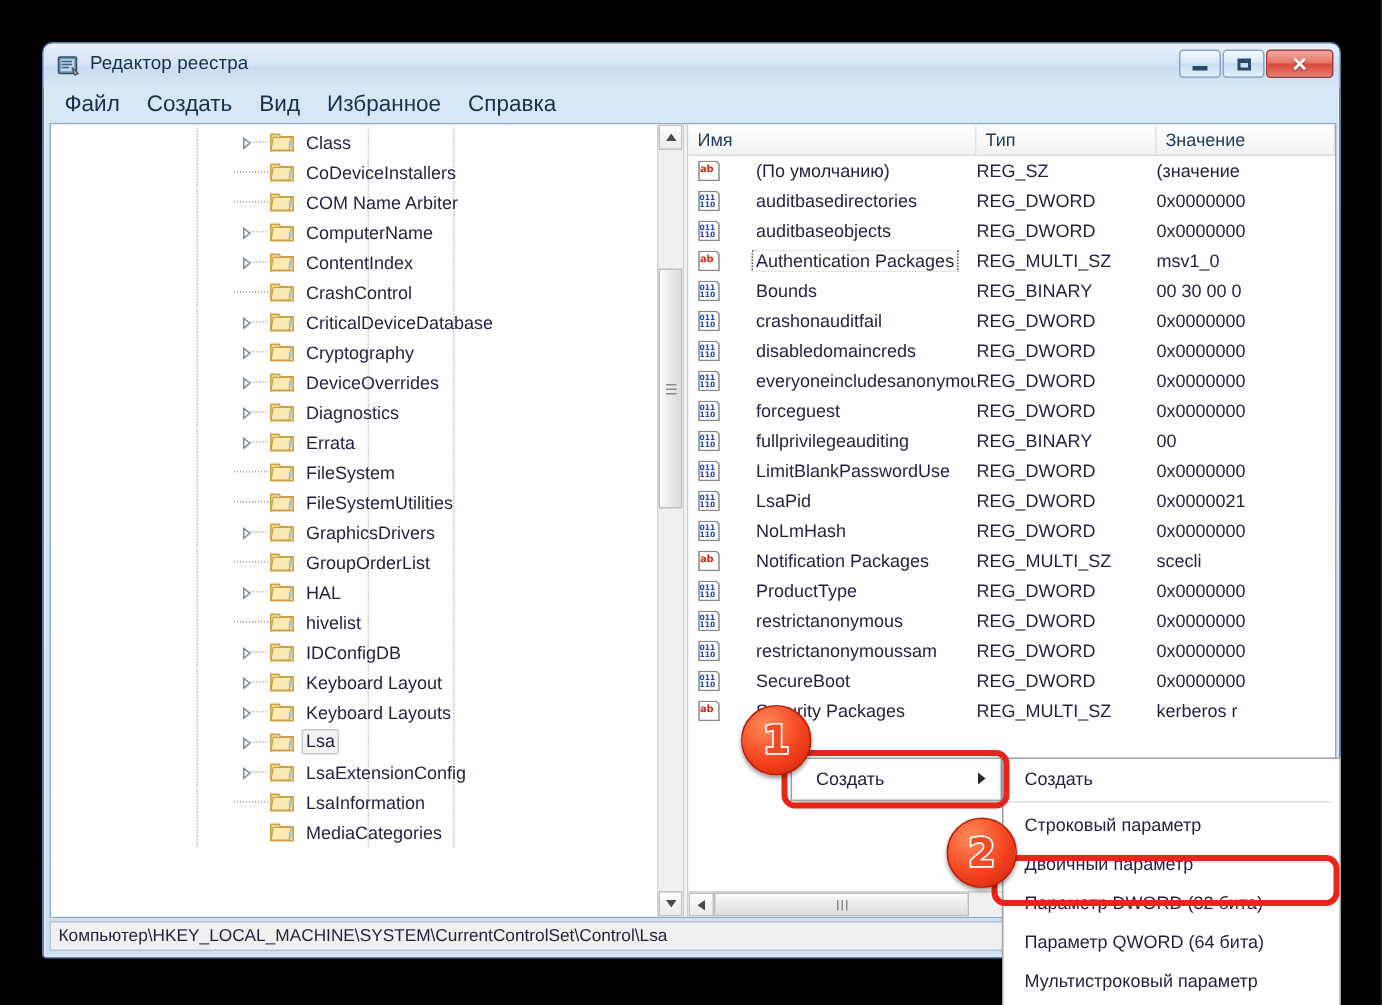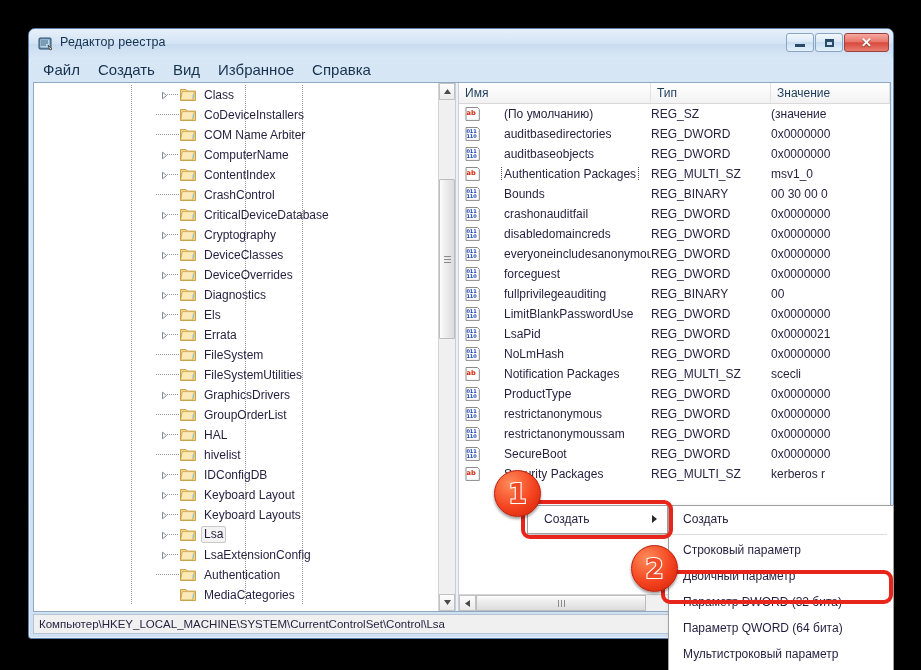--- a/index.html
+++ b/index.html
@@ -408,39 +408,20 @@
                   <svg width="9" height="9" viewBox="0 0 9 9">
                     <path d="M2.5 1.2L6.6 4.5 2.5 7.8z" fill="none" stroke="#7d8d9c" stroke-width="1"></path>
                   </svg>
                 </span>
                 <span class="dashlink"></span>
                 <span class="folder"><svg width="16" height="15" viewBox="0 0 16 15">
                     <path d="M0.5 2.5h5.5l1.2 1.6H15.5v9.4H0.5z" fill="#f5d68a" stroke="#c9a24a" stroke-width="1"></path>
                     <path d="M2.2 4.6h12.1l-1.6 8.4H0.7z" fill="#fbe9b6" stroke="#c9a24a" stroke-width=".8"></path>
                     <rect x="12.6" y="7.4" width="1.5" height="3.6" fill="#8fc4df"></rect>
                   </svg></span>
-                <span class="tlabel">DeviceClasses</span>
-              </div>
-              <div class="trow">
-                <div class="guides">
-                  <span class="guide" style="left: 97px;"></span>
-                  <span class="guide" style="left: 211px;"></span>
-                  <span class="guide" style="left: 268px;"></span>
-                </div>
-                <span class="expander">
-                  <svg width="9" height="9" viewBox="0 0 9 9">
-                    <path d="M2.5 1.2L6.6 4.5 2.5 7.8z" fill="none" stroke="#7d8d9c" stroke-width="1"></path>
-                  </svg>
-                </span>
-                <span class="dashlink"></span>
-                <span class="folder"><svg width="16" height="15" viewBox="0 0 16 15">
-                    <path d="M0.5 2.5h5.5l1.2 1.6H15.5v9.4H0.5z" fill="#f5d68a" stroke="#c9a24a" stroke-width="1"></path>
-                    <path d="M2.2 4.6h12.1l-1.6 8.4H0.7z" fill="#fbe9b6" stroke="#c9a24a" stroke-width=".8"></path>
-                    <rect x="12.6" y="7.4" width="1.5" height="3.6" fill="#8fc4df"></rect>
-                  </svg></span>
                 <span class="tlabel">DeviceOverrides</span>
               </div>
               <div class="trow">
                 <div class="guides">
                   <span class="guide" style="left: 97px;"></span>
                   <span class="guide" style="left: 211px;"></span>
                   <span class="guide" style="left: 268px;"></span>
                 </div>
                 <span class="expander">
                   <svg width="9" height="9" viewBox="0 0 9 9">
@@ -465,39 +446,20 @@
                   <svg width="9" height="9" viewBox="0 0 9 9">
                     <path d="M2.5 1.2L6.6 4.5 2.5 7.8z" fill="none" stroke="#7d8d9c" stroke-width="1"></path>
                   </svg>
                 </span>
                 <span class="dashlink"></span>
                 <span class="folder"><svg width="16" height="15" viewBox="0 0 16 15">
                     <path d="M0.5 2.5h5.5l1.2 1.6H15.5v9.4H0.5z" fill="#f5d68a" stroke="#c9a24a" stroke-width="1"></path>
                     <path d="M2.2 4.6h12.1l-1.6 8.4H0.7z" fill="#fbe9b6" stroke="#c9a24a" stroke-width=".8"></path>
                     <rect x="12.6" y="7.4" width="1.5" height="3.6" fill="#8fc4df"></rect>
                   </svg></span>
-                <span class="tlabel">Els</span>
-              </div>
-              <div class="trow">
-                <div class="guides">
-                  <span class="guide" style="left: 97px;"></span>
-                  <span class="guide" style="left: 211px;"></span>
-                  <span class="guide" style="left: 268px;"></span>
-                </div>
-                <span class="expander">
-                  <svg width="9" height="9" viewBox="0 0 9 9">
-                    <path d="M2.5 1.2L6.6 4.5 2.5 7.8z" fill="none" stroke="#7d8d9c" stroke-width="1"></path>
-                  </svg>
-                </span>
-                <span class="dashlink"></span>
-                <span class="folder"><svg width="16" height="15" viewBox="0 0 16 15">
-                    <path d="M0.5 2.5h5.5l1.2 1.6H15.5v9.4H0.5z" fill="#f5d68a" stroke="#c9a24a" stroke-width="1"></path>
-                    <path d="M2.2 4.6h12.1l-1.6 8.4H0.7z" fill="#fbe9b6" stroke="#c9a24a" stroke-width=".8"></path>
-                    <rect x="12.6" y="7.4" width="1.5" height="3.6" fill="#8fc4df"></rect>
-                  </svg></span>
                 <span class="tlabel">Errata</span>
               </div>
               <div class="trow">
                 <div class="guides">
                   <span class="guide" style="left: 97px;"></span>
                   <span class="guide" style="left: 211px;"></span>
                   <span class="guide" style="left: 268px;"></span>
                 </div>
                 <span class="dashlink" style="left: 122px; width: 23px;"></span>
                 <span class="folder"><svg width="16" height="15" viewBox="0 0 16 15">
@@ -687,21 +649,21 @@
                   <span class="guide" style="left: 97px;"></span>
                   <span class="guide" style="left: 211px;"></span>
                   <span class="guide" style="left: 268px;"></span>
                 </div>
                 <span class="dashlink" style="left: 122px; width: 23px;"></span>
                 <span class="folder"><svg width="16" height="15" viewBox="0 0 16 15">
                     <path d="M0.5 2.5h5.5l1.2 1.6H15.5v9.4H0.5z" fill="#f5d68a" stroke="#c9a24a" stroke-width="1"></path>
                     <path d="M2.2 4.6h12.1l-1.6 8.4H0.7z" fill="#fbe9b6" stroke="#c9a24a" stroke-width=".8"></path>
                     <rect x="12.6" y="7.4" width="1.5" height="3.6" fill="#8fc4df"></rect>
                   </svg></span>
-                <span class="tlabel">Authentication</span>
+                <span class="tlabel">LsaInformation</span>
               </div>
               <div class="trow">
                 <div class="guides">
                   <span class="guide" style="left: 97px;"></span>
                   <span class="guide" style="left: 211px;"></span>
                   <span class="guide" style="left: 268px;"></span>
                 </div>
                 <span class="folder"><svg width="16" height="15" viewBox="0 0 16 15">
                     <path d="M0.5 2.5h5.5l1.2 1.6H15.5v9.4H0.5z" fill="#f5d68a" stroke="#c9a24a" stroke-width="1"></path>
                     <path d="M2.2 4.6h12.1l-1.6 8.4H0.7z" fill="#fbe9b6" stroke="#c9a24a" stroke-width=".8"></path>

